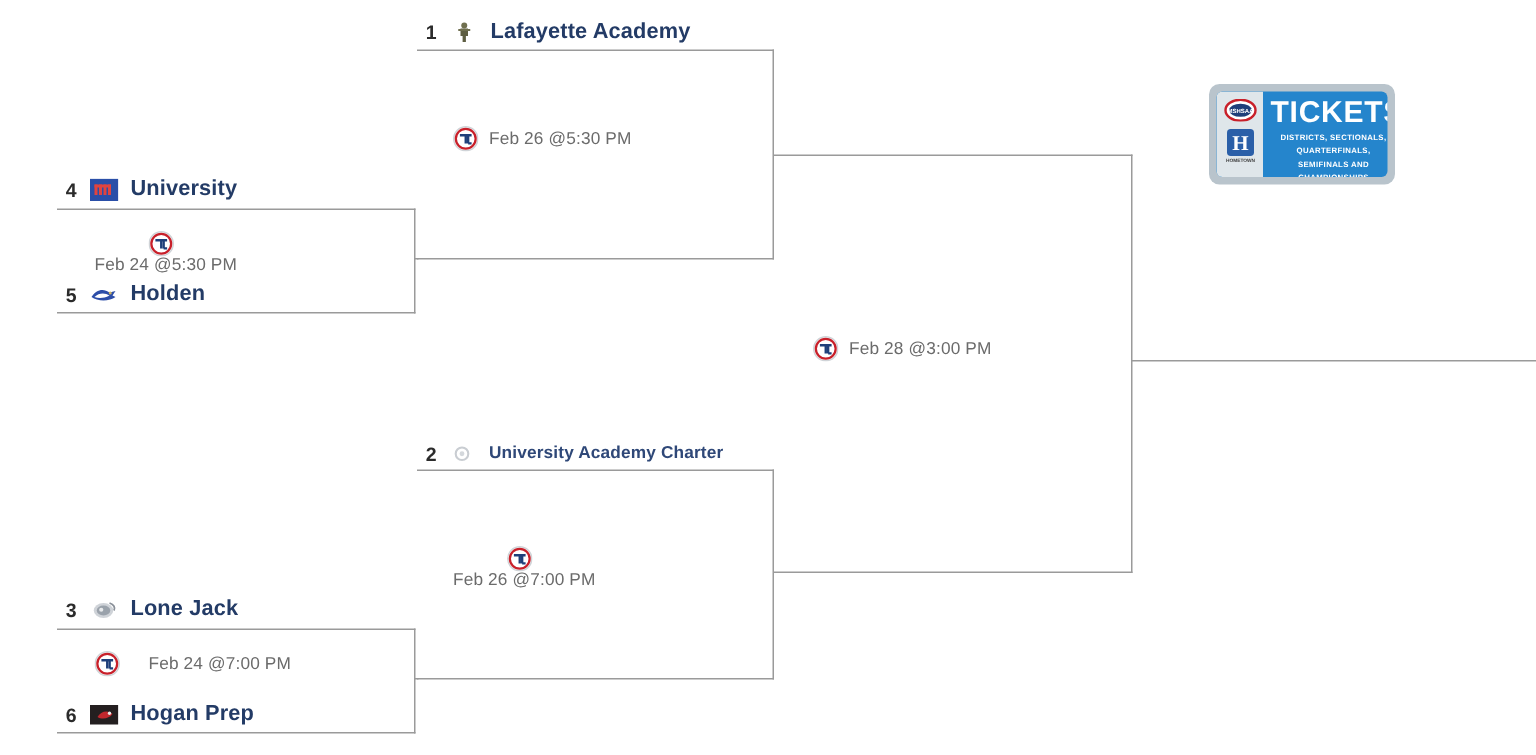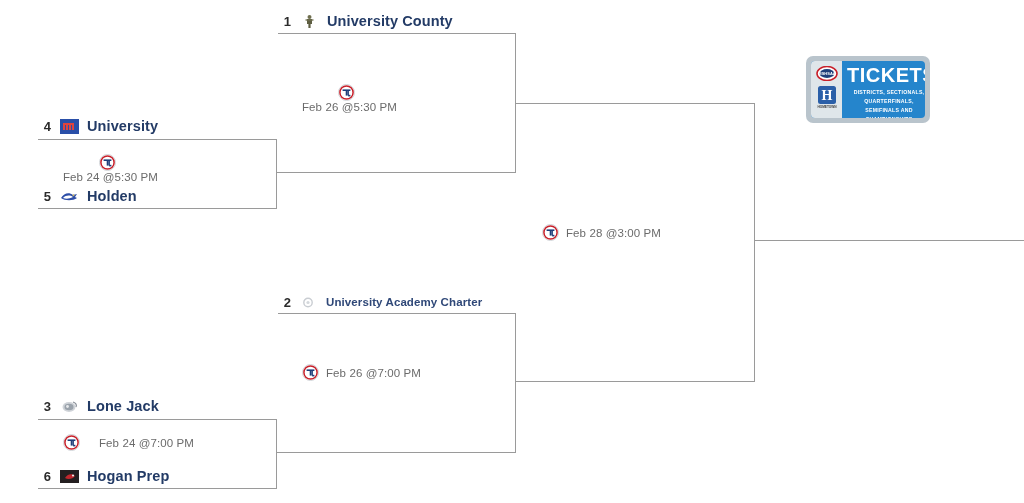--- a/index.html
+++ b/index.html
@@ -269,21 +269,21 @@
 
   <div class="team" style="left:278px; top:14px;">
     <span class="seed">1</span>
     <span class="logo">
       <svg width="19" height="15" viewBox="0 0 19 15">
         <circle cx="9.5" cy="3" r="2" fill="#6f6f4f"></circle>
         <path d="M7 5 L12 5 L12 10 L10.6 10 L10.6 14 L8.4 14 L8.4 10 L7 10 Z" fill="#5e5e42"></path>
         <path d="M5.5 6 L13.5 6" stroke="#6f6f4f" stroke-width="1.3"></path>
       </svg>
     </span>
-    <span class="tname">University County</span>
+    <span class="tname">Lafayette Academy</span>
   </div>
 
   <div class="team small" style="left:278px; top:296px;">
     <span class="seed">2</span>
     <span class="logo" style="width:16px;height:13px;margin-right:10px;">
       <svg width="16" height="13" viewBox="0 0 16 13">
         <circle cx="8" cy="6.5" r="4.2" fill="none" stroke="#c9cdd2" stroke-width="1.4"></circle>
         <circle cx="8" cy="6.5" r="1.6" fill="#d4d8dc"></circle>
       </svg>
     </span>
@@ -311,35 +311,35 @@
         <circle cx="8.5" cy="8.5" r="6.6" fill="#ffffff" stroke="#c8202a" stroke-width="1.5"></circle>
         <path d="M4.6 6.2 L12.4 6.2" stroke="#1f3f7a" stroke-width="1.6"></path>
         <path d="M8.5 6.2 L8.5 11.6" stroke="#1f3f7a" stroke-width="1.6"></path>
         <path d="M10.1 6.2 L10.1 11.6" stroke="#1f3f7a" stroke-width="1.6"></path>
         <path d="M10.1 11.6 L12.4 11.6" stroke="#1f3f7a" stroke-width="1.6"></path>
       </svg>
     </span>
     <span class="gtime">Feb 24 @7:00 PM</span>
   </div>
 
-  <div class="game" style="left:302px; top:84px;flex-direction:column;">
+  <div class="game" style="left:302px; top:84px;">
     <span class="tv">
       <svg width="17" height="17" viewBox="0 0 17 17">
         <circle cx="8.5" cy="8.5" r="8" fill="#ffffff" stroke="#d0d4d8" stroke-width="1"></circle>
         <circle cx="8.5" cy="8.5" r="6.6" fill="#ffffff" stroke="#c8202a" stroke-width="1.5"></circle>
         <path d="M4.6 6.2 L12.4 6.2" stroke="#1f3f7a" stroke-width="1.6"></path>
         <path d="M8.5 6.2 L8.5 11.6" stroke="#1f3f7a" stroke-width="1.6"></path>
         <path d="M10.1 6.2 L10.1 11.6" stroke="#1f3f7a" stroke-width="1.6"></path>
         <path d="M10.1 11.6 L12.4 11.6" stroke="#1f3f7a" stroke-width="1.6"></path>
       </svg>
     </span>
     <span class="gtime">Feb 26 @5:30 PM</span>
   </div>
 
-  <div class="game" style="left:302px; top:364px;">
+  <div class="game" style="left:302px; top:364px;flex-direction:column;">
     <span class="tv">
       <svg width="17" height="17" viewBox="0 0 17 17">
         <circle cx="8.5" cy="8.5" r="8" fill="#ffffff" stroke="#d0d4d8" stroke-width="1"></circle>
         <circle cx="8.5" cy="8.5" r="6.6" fill="#ffffff" stroke="#c8202a" stroke-width="1.5"></circle>
         <path d="M4.6 6.2 L12.4 6.2" stroke="#1f3f7a" stroke-width="1.6"></path>
         <path d="M8.5 6.2 L8.5 11.6" stroke="#1f3f7a" stroke-width="1.6"></path>
         <path d="M10.1 6.2 L10.1 11.6" stroke="#1f3f7a" stroke-width="1.6"></path>
         <path d="M10.1 11.6 L12.4 11.6" stroke="#1f3f7a" stroke-width="1.6"></path>
       </svg>
     </span>

